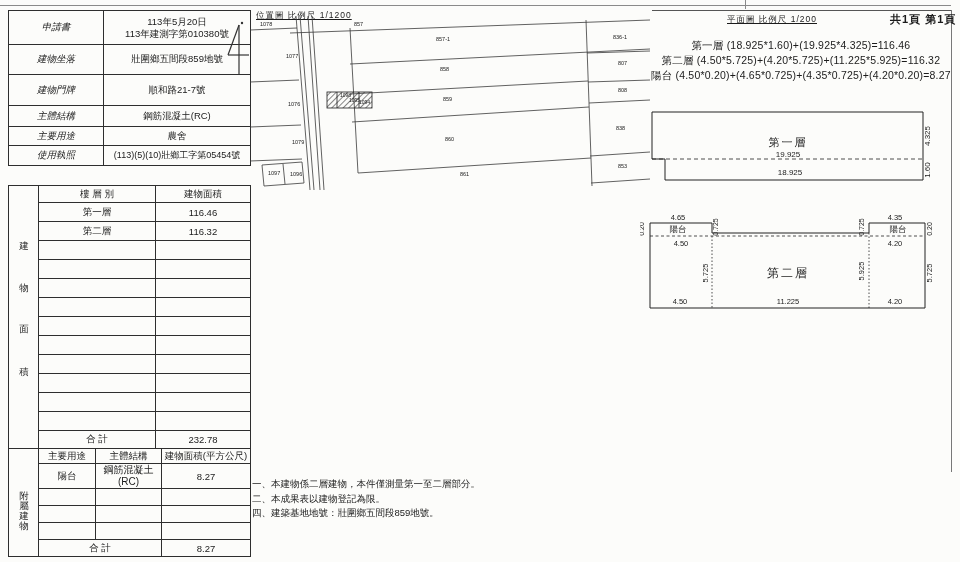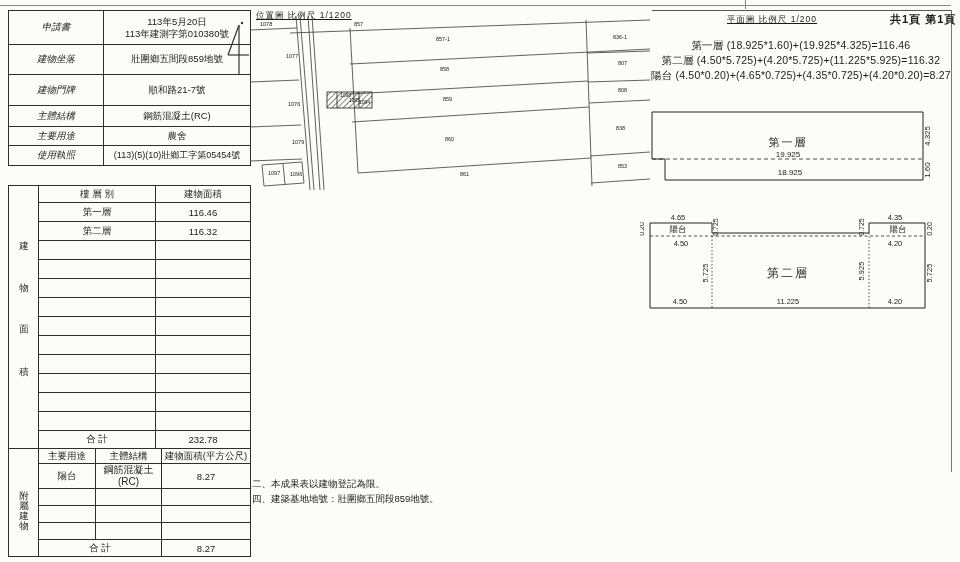--- a/index.html
+++ b/index.html
@@ -297,17 +297,18 @@
     <text x="68" y="168" text-anchor="middle" font-size="7.5" transform="rotate(-90 68 168)">5.725</text>
     <text x="224" y="166" text-anchor="middle" font-size="7.5" transform="rotate(-90 224 166)">5.925</text>
     <text x="292" y="168" text-anchor="middle" font-size="7.5" transform="rotate(-90 292 168)">5.725</text>
     <text x="148" y="172" text-anchor="middle" font-size="12" letter-spacing="2">第二層</text>
     <text x="40" y="199" text-anchor="middle" font-size="7.5">4.50</text>
     <text x="148" y="199" text-anchor="middle" font-size="7.5">11.225</text>
     <text x="255" y="199" text-anchor="middle" font-size="7.5">4.20</text>
   </svg>
 
   <div class="abs notes" style="left:252px;top:477px;">
+    <div>一、本建物係二層建物，本件僅測量第一至二層部分。</div>
     <div>二、本成果表以建物登記為限。</div>
     <div>四、建築基地地號：壯圍鄉五間段859地號。</div>
   </div>
 
 </div>
 
 </body></html>

